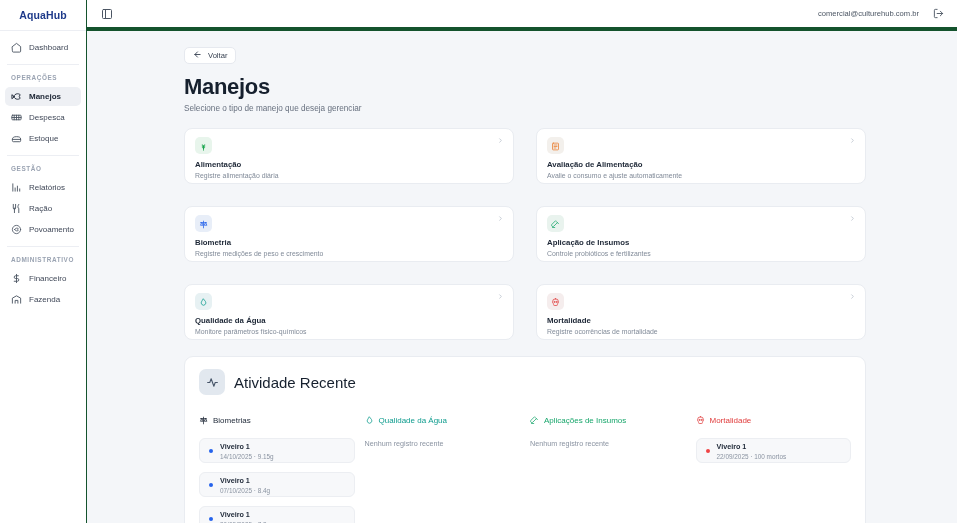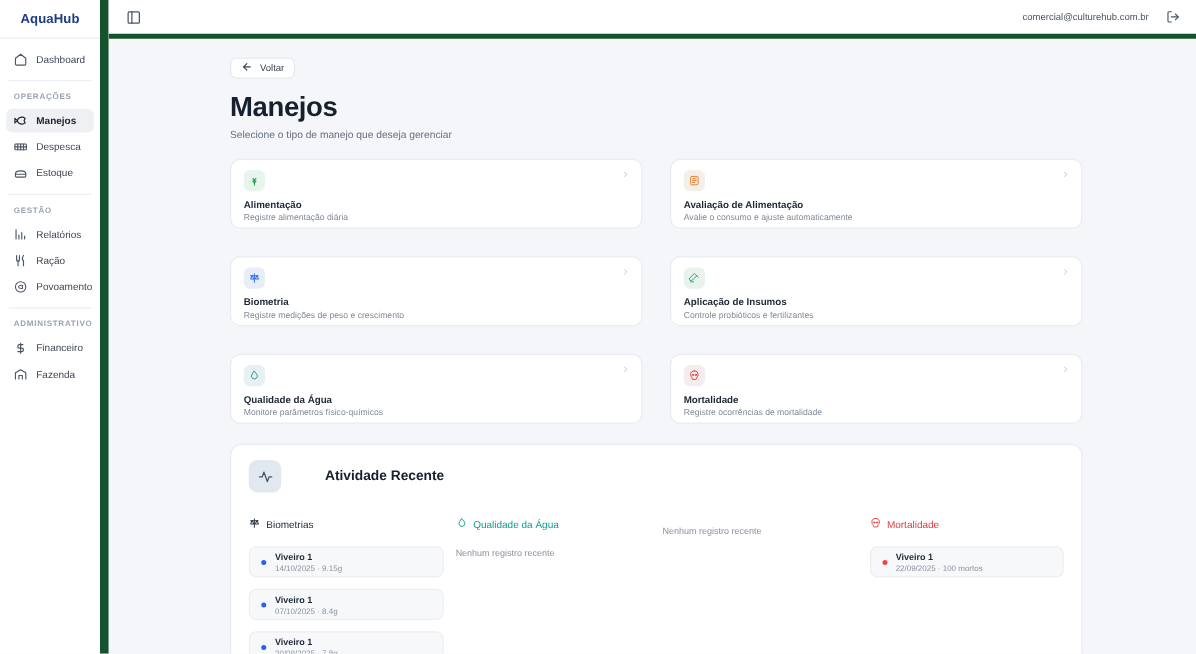--- a/index.html
+++ b/index.html
@@ -8,21 +8,21 @@
     font-family: "Liberation Sans", sans-serif;
     background: #f4f6f9;
     overflow: hidden;
   }
   body { display: flex; }
 
   
   .sidebar {
     width: 87px; height: 523px;
     background: #ffffff;
-    border-right: 7px solid #14532d;
+    border-right: 1px solid #14532d;
     flex: 0 0 87px;
     display: flex; flex-direction: column;
   }
   .brand {
     height: 31px;
     display: flex; align-items: center; justify-content: center;
     border-bottom: 1px solid #eceef3;
   }
   .brand-text {
     font-size: 10.5px; font-weight: bold; color: #1e3a8a;
@@ -113,21 +113,21 @@
     background: #ffffff; border: 1px solid #e9ecf1;
     border-radius: 9px; margin-top: 16px;
     padding: 12px 14px 16px 14px;
   }
   .activity-head { display: flex; align-items: center; gap: 9px; }
   .activity-badge {
     width: 26px; height: 26px; border-radius: 7px;
     background: #e2e8ef;
     display: flex; align-items: center; justify-content: center;
   }
-  .activity-title { font-size: 11px; font-weight: bold; color: #16202e; margin-left: 26px; }
+  .activity-title { font-size: 15px; font-weight: normal; color: #16202e; }
 
   .act-cols { display: grid; grid-template-columns: 1fr 1fr 1fr 1fr; gap: 10px; margin-top: 16px; }
   .col-head { display: flex; align-items: center; gap: 5px; }
   .col-title { font-size: 8px; font-weight: normal; }
   .c-bio { color: #1d2736; }
   .c-water { color: #0e9c8e; }
   .c-inputs { color: #17a66b; }
   .c-mort { color: #e03b3b; }
 
   .empty { font-size: 7.2px; color: #8a93a1; margin-top: 10px; }
@@ -470,20 +470,30 @@
                 <svg width="9" height="9" viewBox="0 0 24 24" fill="none" stroke="#0e9c8e" stroke-width="2" stroke-linecap="round" stroke-linejoin="round">
                     <path d="M12 2.7l5 6.3a6.3 6.3 0 1 1-10 0z"></path>
                   </svg>
               </span>
               <span class="col-title c-water">Qualidade da Água</span>
             </div>
             <div class="empty">Nenhum registro recente</div>
           </div>
 
           <div>
+            <div class="col-head">
+              <span>
+                <svg width="9" height="9" viewBox="0 0 24 24" fill="none" stroke="#17a66b" stroke-width="2" stroke-linecap="round" stroke-linejoin="round">
+                    <path d="M14 4l6 6"></path>
+                    <path d="M17 7l-9.5 9.5a3.5 3.5 0 0 1-5-5L12 2"></path>
+                    <path d="M4 20h6"></path>
+                  </svg>
+              </span>
+              <span class="col-title c-inputs">Aplicações de Insumos</span>
+            </div>
             <div class="empty">Nenhum registro recente</div>
           </div>
 
           <div>
             <div class="col-head">
               <span>
                 <svg width="9" height="9" viewBox="0 0 24 24" fill="none" stroke="#e03b3b" stroke-width="2" stroke-linecap="round" stroke-linejoin="round">
                     <path d="M12 2a8 8 0 0 0-8 8c0 2.6 1.3 4.3 2.5 5.3.6.5.5 1.2.5 1.7v1a2 2 0 0 0 2 2h6a2 2 0 0 0 2-2v-1c0-.5-.1-1.2.5-1.7C18.7 14.3 20 12.6 20 10a8 8 0 0 0-8-8z"></path>
                     <circle cx="9" cy="10.5" r="1.4"></circle>
                     <circle cx="15" cy="10.5" r="1.4"></circle>

